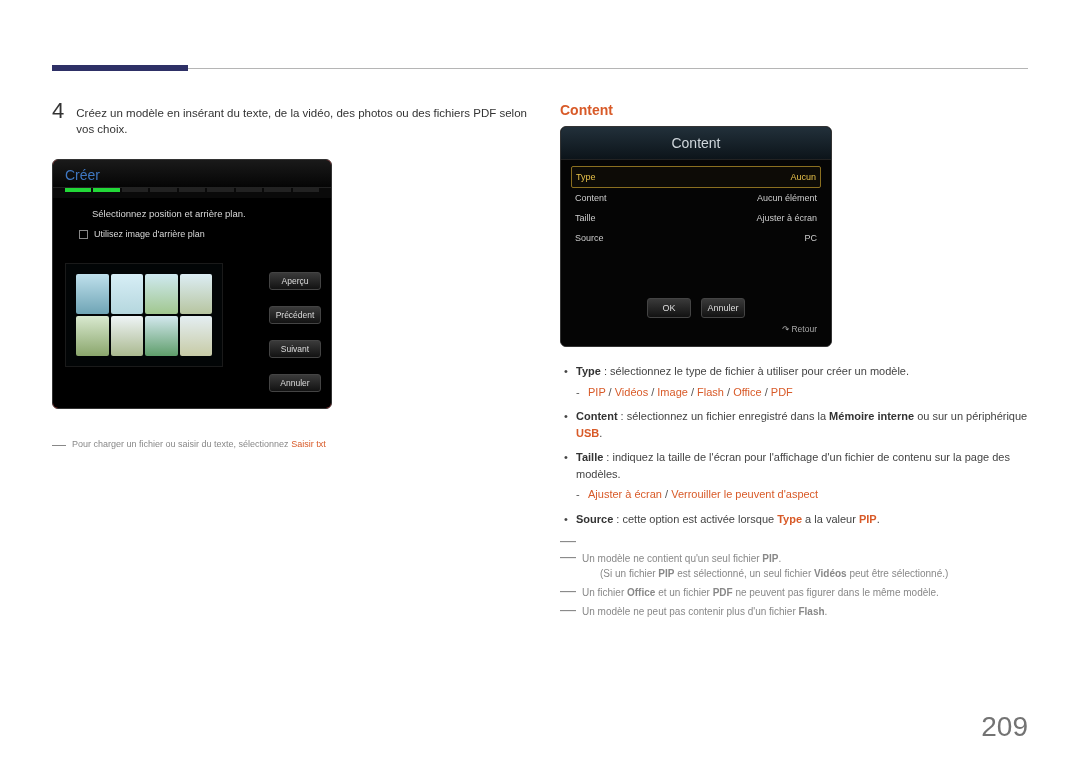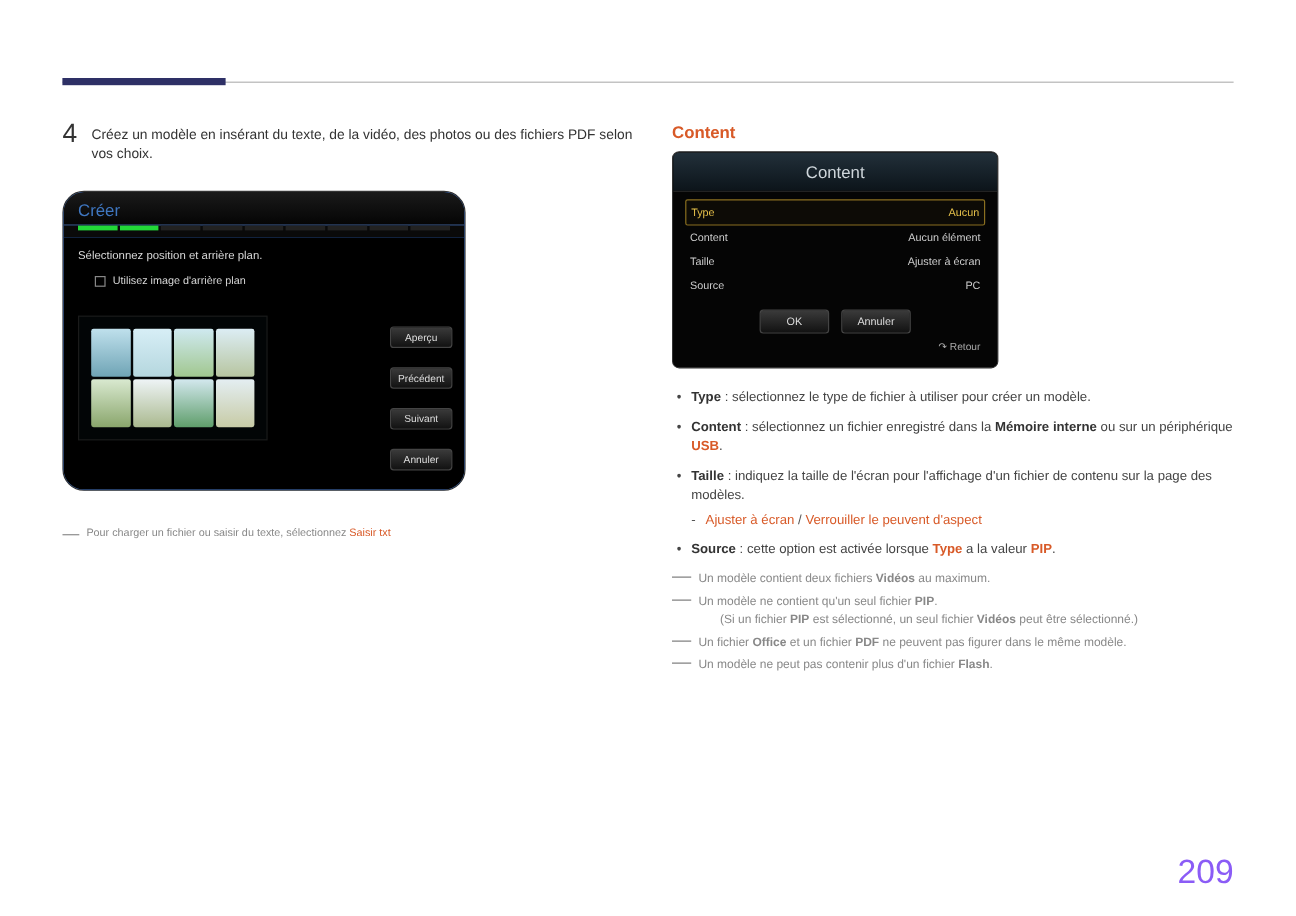--- a/index.html
+++ b/index.html
@@ -21,58 +21,58 @@
     content: "";
     position: absolute;
     left: 0; top: -3px;
     width: 136px; height: 6px;
     background: #2e3066;
   }
   .page-num {
     position: absolute;
     bottom: 20px; right: 52px;
     font-size: 28px;
-    color: #8b5cf6;
+    color: #737373;
     font-weight: 300;
   }
   .left-col {
     position: absolute;
     left: 52px; top: 98px;
     width: 476px;
   }
   .right-col {
     position: absolute;
     left: 560px; top: 98px;
     width: 470px;
   }
   .step4-row { display: flex; gap: 12px; align-items: flex-start; }
   .step4-num { font-size: 22px; color: #333; font-weight: 400; }
   .step4-txt { font-size: 11.5px; color: #333; margin-top: 7px; line-height: 1.4; }
 
   
   .panel {
-    background: #3b82f6;
+    background: #ef4444;
     border: 1px solid #333;
-    border-radius: 18px;
+    border-radius: 6px;
     overflow: hidden;
-    width: 336px;
+    width: 280px;
     margin-top: 22px;
   }
   .panel-title {
     font-size: 14px;
     color: #3f77c1;
     padding: 7px 12px 4px 12px;
     background: linear-gradient(#1a1a1a,#050505);
     border-bottom: 1px solid #222;
   }
   .progress-slot { display:flex; gap:2px; padding: 0 12px 6px 12px; background:#0a0a0a; }
   .progress-seg { height:4px; flex:1; background:#222; }
   .progress-seg.on { background:#22d838; }
   .panel-body { padding: 10px 12px 16px 12px; background:#000; color:#d8d8d8; font-size:9px; position:relative; min-height:210px;}
-  .panel-line1 { font-size:9.5px; margin-bottom:10px; }
+  .panel-line1 { font-size:9.5px; margin-bottom:10px;margin-left:27px; }
   .cb-row { display:flex; align-items:center; gap:6px; margin-left:14px; margin-bottom:24px;}
   .cb { width:9px; height:9px; border:1px solid #888; display:inline-block; }
   .side-btns { position:absolute; right:10px; top:74px; display:flex; flex-direction:column; gap:16px; }
   .ui-btn {
     background: linear-gradient(#3a3a3a,#121212);
     border:1px solid #444; color:#ddd;
     font-size:8.5px; padding:3px 0; width:52px; text-align:center;
     border-radius:3px;
   }
   .thumbs {
@@ -104,21 +104,21 @@
   }
   .p2-head{
     text-align:center; color:#cfd6db; font-size:14px; padding:8px 0;
     background: linear-gradient(#22303a,#0c141a);
     border-bottom:1px solid #222;
   }
   .p2-body { padding:6px 10px 10px 10px; background:#050505; font-size:9px; color:#ccc;}
   .p2-row { display:flex; justify-content:space-between; padding:5px 4px; }
   .p2-row.hi { color:#e6c04a; border:1px solid #8a6f20; border-radius:2px; background:rgba(120,95,20,0.08);}
   .p2-btnrow { display:flex; justify-content:center; gap:10px; margin-top:10px;}
-  .p2-btn { background:linear-gradient(#3a3a3a,#121212); border:1px solid #444; color:#ddd; font-size:9px; padding:4px 0; width:58px; text-align:center; border-radius:3px;}
+  .p2-btn { background:linear-gradient(#3a3a3a,#121212); border:1px solid #444; color:#ddd; font-size:9px; padding:4px 0; width:44px; text-align:center; border-radius:3px;margin-top:40px;}
   .p2-ret { text-align:right; color:#aaa; font-size:8.5px; padding:6px 4px 2px 0;}
   .p2-ret .ic { display:inline-block; transform:scaleX(-1); margin-right:2px;}
 
   .bullets { list-style:none; }
   .bullets > li { position:relative; padding-left:16px; margin-bottom:8px; font-size:11px; line-height:1.5; color:#444;}
   .bullets > li::before { content:"•"; position:absolute; left:4px; top:0; color:#444;}
   .sub { margin-top:4px; font-size:11px; color:#d85a28; padding-left:12px; position:relative;}
   .sub::before{ content:"-"; position:absolute; left:0; top:0; color:#555;}
   .sub .sep{ color:#555; }
   .strong{ font-weight:600; color:#333;}
@@ -215,39 +215,41 @@
       </div>
       <div class="p2-ret">
         <span class="ic">↶</span><span>Retour</span>
       </div>
     </div>
   </div>
 
   <ul class="bullets">
     <li>
       <span class="strong">Type</span><span> : sélectionnez le type de fichier à utiliser pour créer un modèle.</span>
+      <div class="sub">
+        <span>PIP</span><span class="sep"> / </span><span>Vidéos</span><span class="sep"> / </span><span>Image</span><span class="sep"> / </span><span>Flash</span><span class="sep"> / </span><span>Office</span><span class="sep"> / </span><span>PDF</span>
+      </div>
     </li>
     <li>
       <span class="strong">Content</span><span> : sélectionnez un fichier enregistré dans la </span><span class="strong">Mémoire interne</span><span> ou sur un périphérique </span><span class="strong-o">USB</span><span>.</span>
     </li>
     <li>
       <span class="strong">Taille</span><span> : indiquez la taille de l'écran pour l'affichage d'un fichier de contenu sur la page des modèles.</span>
       <div class="sub">
         <span>Ajuster à écran</span><span class="sep"> / </span><span>Verrouiller le peuvent d'aspect</span>
       </div>
     </li>
     <li>
       <span class="strong">Source</span><span> : cette option est activée lorsque </span><span class="strong-o">Type</span><span> a la valeur </span><span class="strong-o">PIP</span><span>.</span>
     </li>
   </ul>
 
   <div class="notes">
     <div class="note">
         <span class="dash">―</span>
-        <span><span>Un modèle contient deux fichiers </span><span class="b">Vidéos</span><span> au maximum.</span></span>
       </div>
     <div class="note">
         <span class="dash">―</span>
         <span><span>Un modèle ne contient qu'un seul fichier </span><span class="b">PIP</span><span>.</span><br><span class="indent"><span>(Si un fichier </span><span class="b">PIP</span><span> est sélectionné, un seul fichier </span><span class="b">Vidéos</span><span> peut être sélectionné.)</span></span></span>
       </div>
     <div class="note">
         <span class="dash">―</span>
         <span><span>Un fichier </span><span class="b">Office</span><span> et un fichier </span><span class="b">PDF</span><span> ne peuvent pas figurer dans le même modèle.</span></span>
       </div>
     <div class="note">

